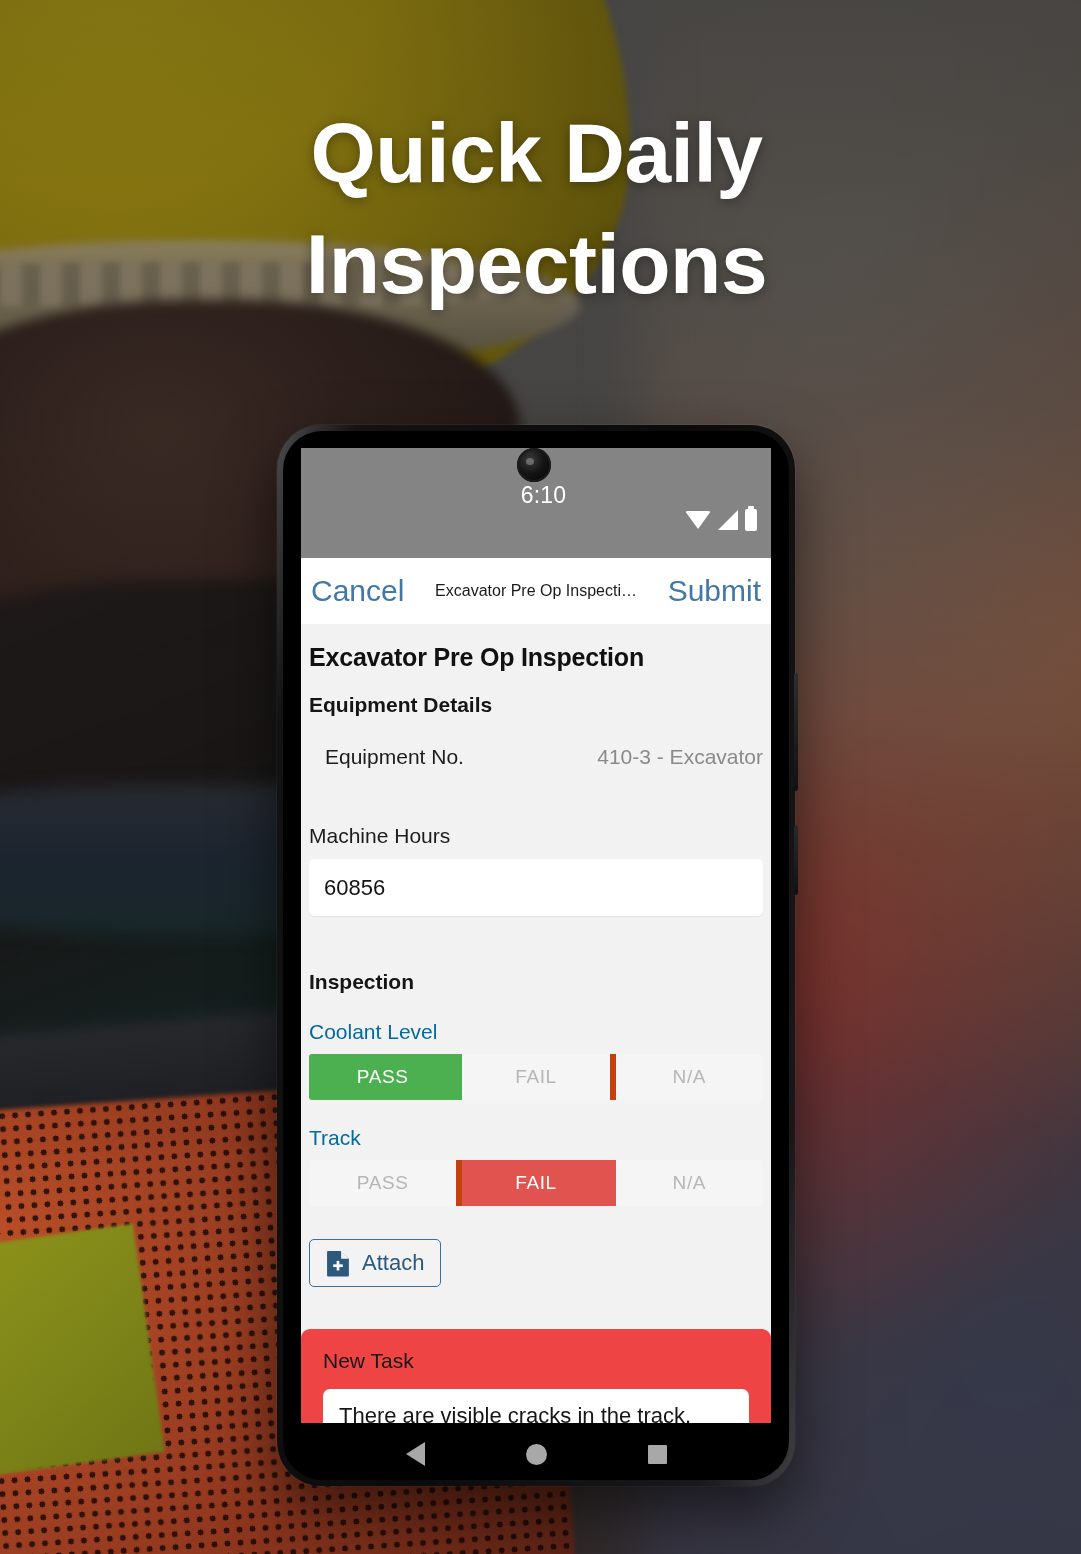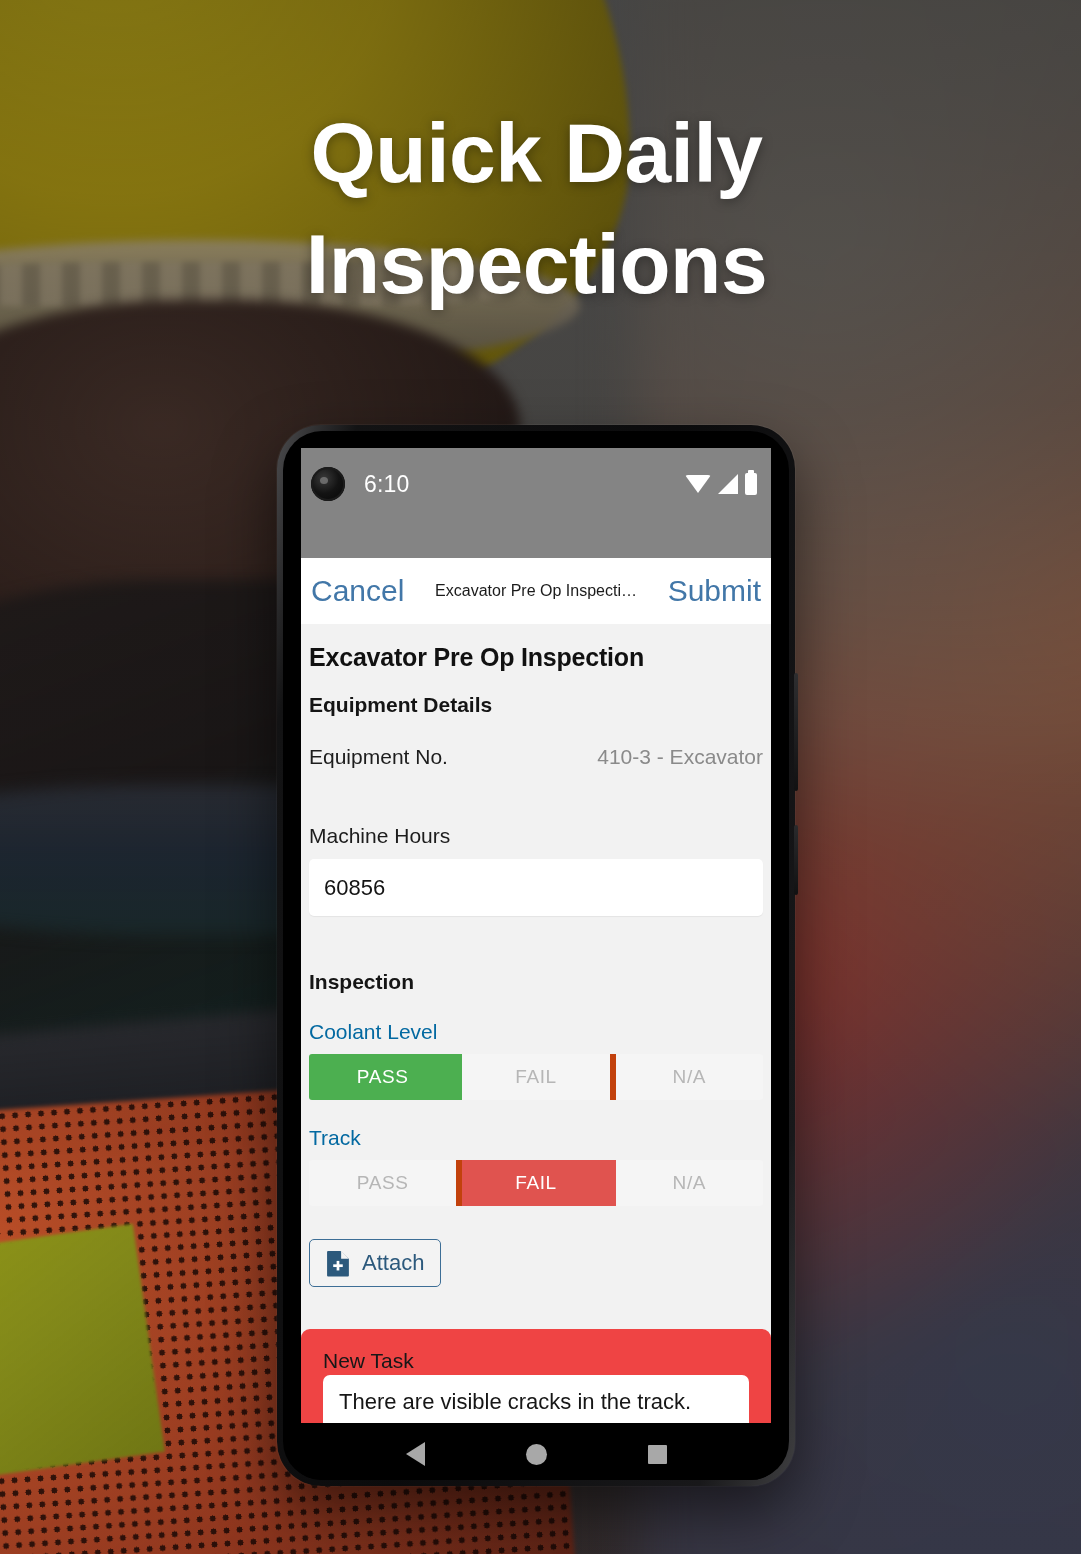--- a/index.html
+++ b/index.html
@@ -200,20 +200,21 @@
   }
 
   
   .statusbar {
     height: 72px;
     background: #848484;
     display: flex;
     align-items: center;
     padding: 0 14px 0 10px;
     position: relative;
+    flex-direction: column;
   }
   .punch-hole {
     width: 34px; height: 34px;
     border-radius: 50%;
     background: radial-gradient(circle at 38% 34%, #3a3a3a 0%, #131313 48%, #050505 100%);
     box-shadow: inset 0 0 0 2px #1b1b1b;
     flex: 0 0 auto;
     position: relative;
   }
   .punch-hole::after {
@@ -311,20 +312,21 @@
     color: #151515;
     padding-top: 21px;
   }
   .section-head.inspection { padding-top: 54px; }
 
   .kv-row {
     display: flex;
     align-items: flex-end;
     justify-content: space-between;
     padding-top: 28px;
+    margin-left: 16px;
   }
   .kv-label { font-size: 21px; color: #1d1d1d; }
   .kv-value { font-size: 21px; color: #8a8a8a; }
 
   .field-label {
     font-size: 21px;
     color: #1d1d1d;
     padding-top: 55px;
   }
   .text-input {
@@ -399,21 +401,21 @@
     margin: 42px -8px 0 -8px;
     background: #ef4444;
     border-radius: 9px 9px 0 0;
     padding: 20px 22px 0 22px;
   }
   .task-card-title {
     font-size: 21px;
     color: #171717;
   }
   .task-input {
-    margin-top: 2px;
+    margin-top: 16px;
     background: #ffffff;
     border-radius: 7px 7px 0 0;
     padding: 14px 16px 18px 16px;
     font-size: 22px;
     color: #161616;
     cursor: text;
   }
 
   
   .androidnav {

